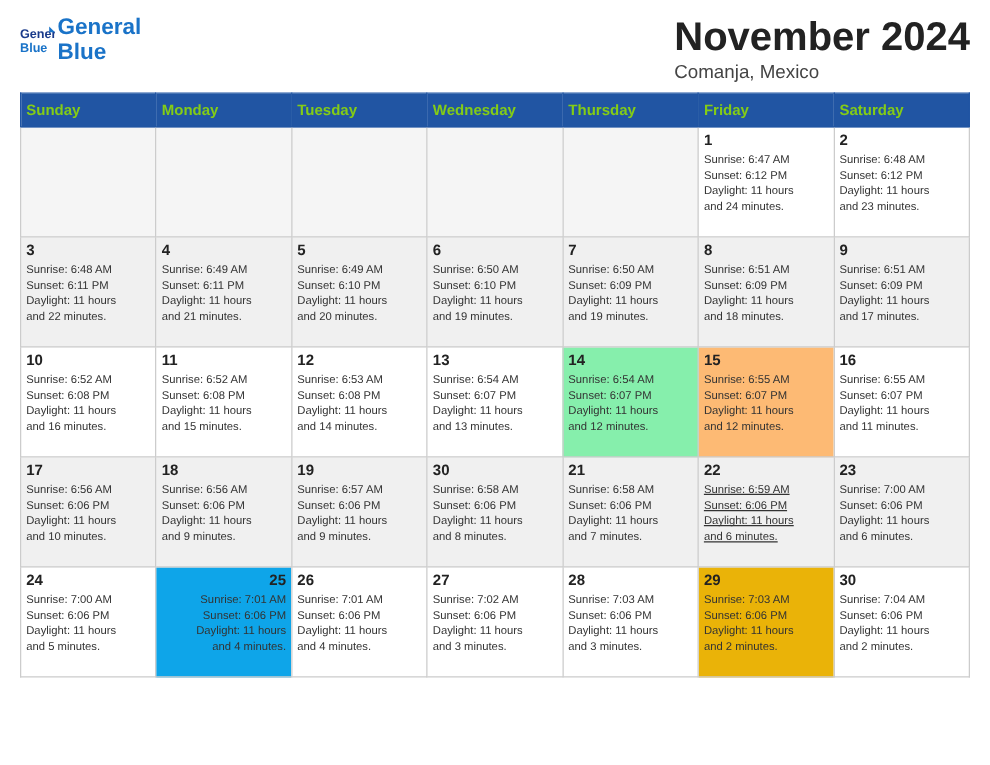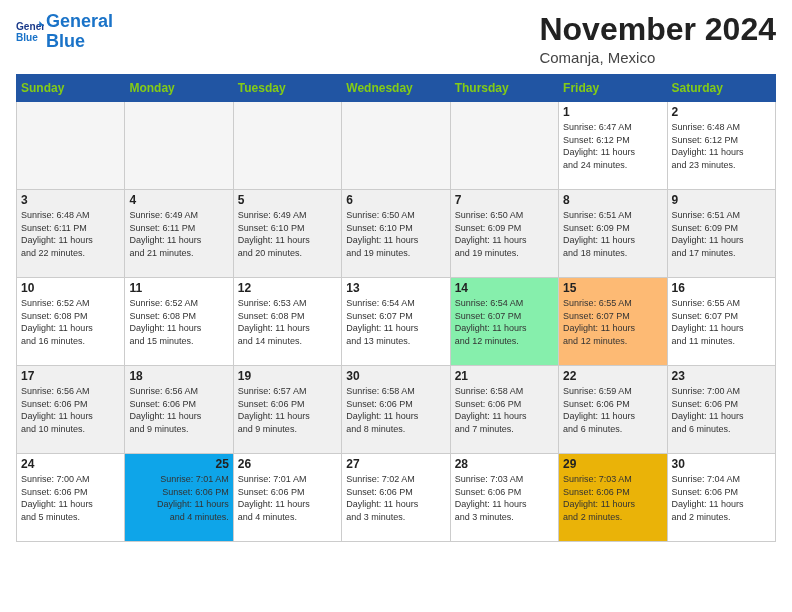--- a/index.html
+++ b/index.html
@@ -282,21 +282,21 @@
           </td>
           <td style="background: rgb(240, 240, 240);">
             <span class="day-num">21</span>
             <div class="day-info" style="white-space: pre-line;">Sunrise: 6:58 AM
 Sunset: 6:06 PM
 Daylight: 11 hours
 and 7 minutes.</div>
           </td>
           <td style="background: rgb(240, 240, 240);">
             <span class="day-num">22</span>
-            <div class="day-info" style="white-space: pre-line;">Sunrise: 6:59 AM
+            <div class="day-info" style="white-space: pre-line; text-decoration: underline;">Sunrise: 6:59 AM
 Sunset: 6:06 PM
 Daylight: 11 hours
 and 6 minutes.</div>
           </td>
           <td style="background: rgb(240, 240, 240);">
             <span class="day-num">23</span>
             <div class="day-info" style="white-space: pre-line;">Sunrise: 7:00 AM
 Sunset: 6:06 PM
 Daylight: 11 hours
 and 6 minutes.</div>

